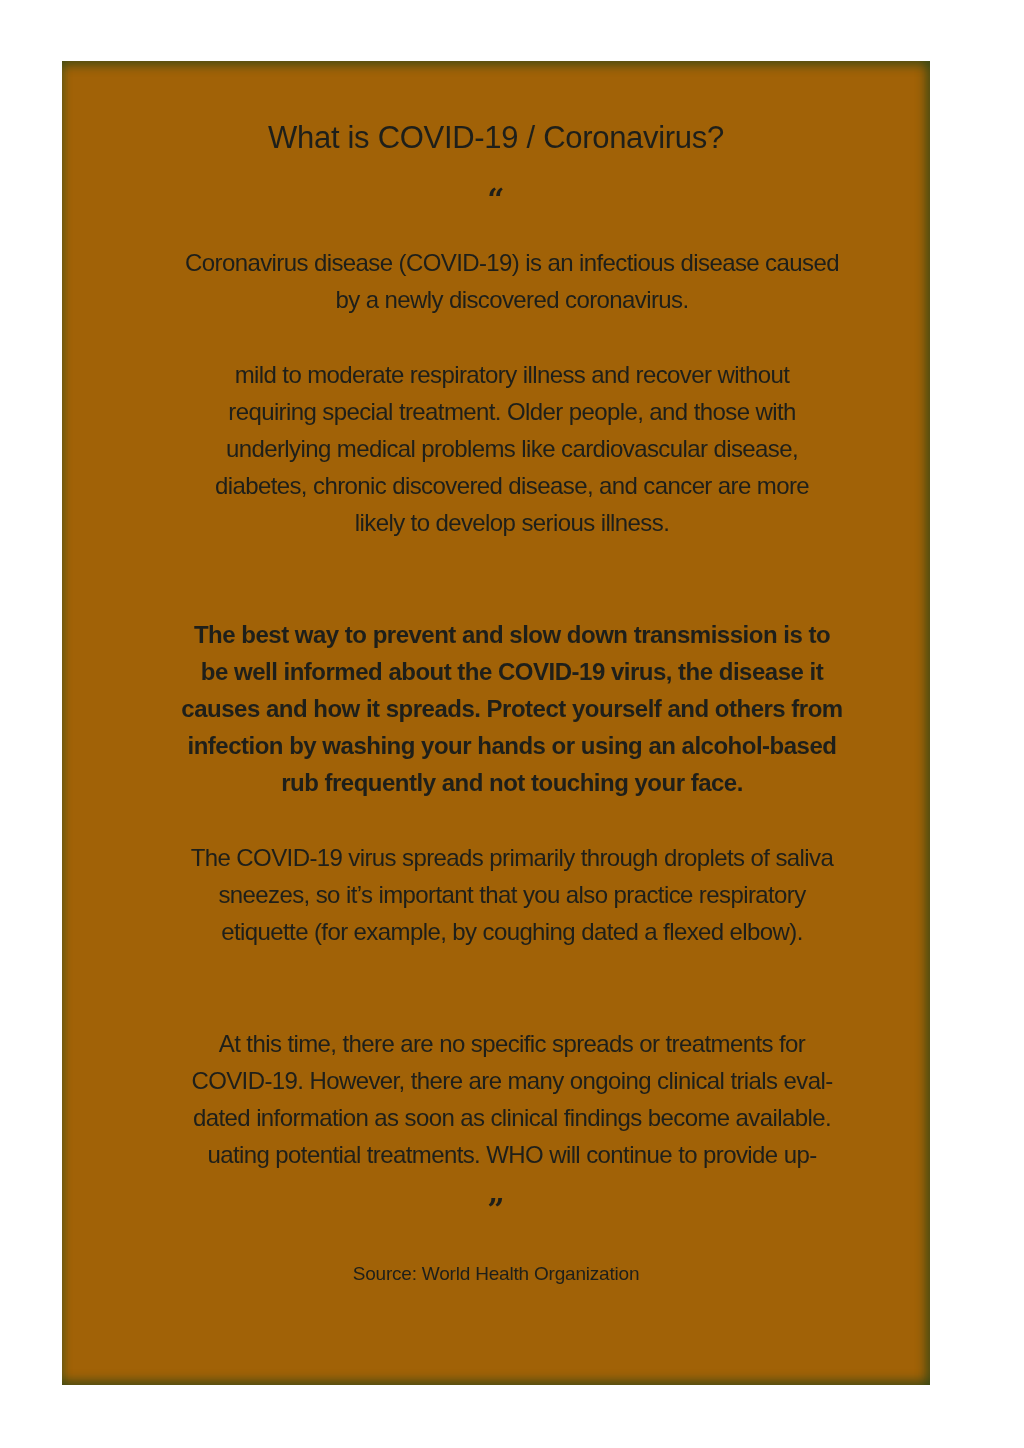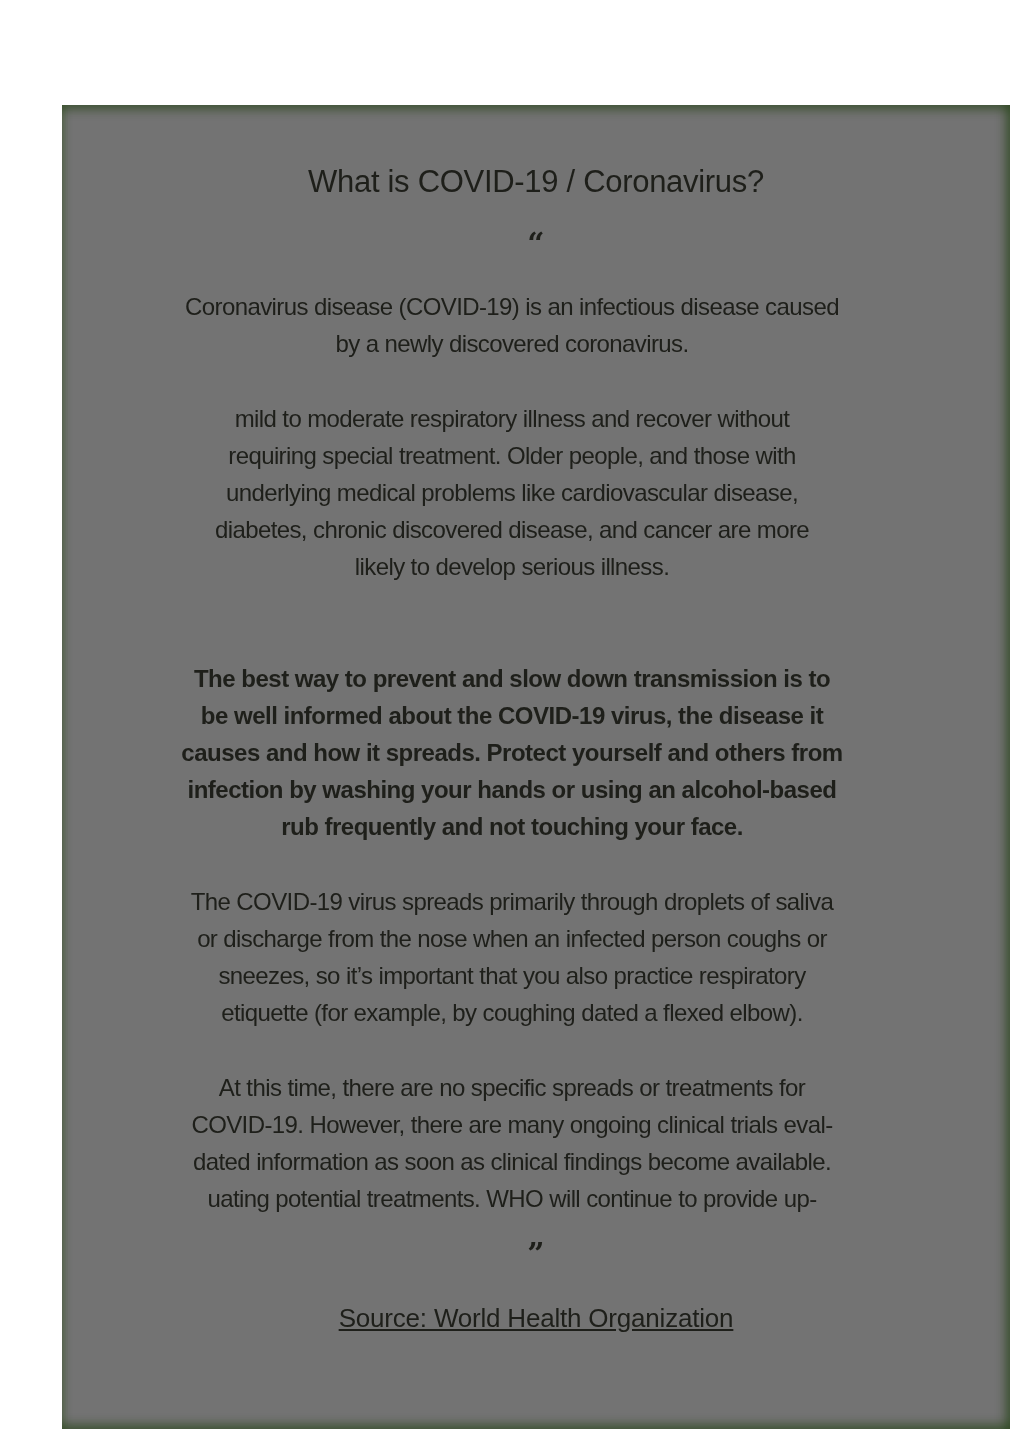--- a/index.html
+++ b/index.html
@@ -12,30 +12,29 @@
       height: 1448px;
       position: relative;
       overflow: hidden;
       font-family: "Liberation Sans", sans-serif;
       color: #1e1f1a;
     }
     .panel {
       position: absolute;
       left: 62px;
       top: 61px;
-      width: 948px;
+      width: 868px;
       height: 1324px;
-      background: #737373;
+      background: #a16207;
       box-shadow:
         inset 0 10px 8px -4px rgba(40, 70, 25, 0.55),
         inset -10px 0 8px -4px rgba(40, 70, 25, 0.55),
         inset 0 -10px 8px -4px rgba(40, 70, 25, 0.55),
         inset 8px 0 6px -4px rgba(60, 95, 40, 0.35);
       box-sizing: border-box;
-      margin-top: 44px;
     }
     .content {
       position: absolute;
       left: 0;
       top: 0;
       width: 100%;
       text-align: center;
     }
     .title {
       position: absolute;
@@ -77,25 +76,24 @@
     .p2 { top: 295px; }
     .p3 { top: 555px; }
     .p4 { top: 778px; }
     .p5 { top: 964px; }
     .line { display: block; white-space: nowrap; }
     .source {
       position: absolute;
       left: 0;
       width: 100%;
       top: 1195px;
-      font-size: 26px;
+      font-size: 19px;
       line-height: 36px;
       letter-spacing: -0.2px;
       margin: 0;
-      text-decoration: underline;
     }
   </style>
 </head>
 <body>
 
 <div class="panel">
   <div class="content">
     <h1 class="title">What is COVID-19 / Coronavirus?</h1>
 
     <div class="quote-open">“</div>
@@ -116,21 +114,20 @@
     <p class="para bold p3">
       <span class="line">The best way to prevent and slow down transmission is to</span>
       <span class="line">be well informed about the COVID-19 virus, the disease it</span>
       <span class="line">causes and how it spreads. Protect yourself and others from</span>
       <span class="line">infection by washing your hands or using an alcohol-based</span>
       <span class="line">rub frequently and not touching your face.</span>
     </p>
 
     <p class="para p4">
       <span class="line">The COVID-19 virus spreads primarily through droplets of saliva</span>
-      <span class="line">or discharge from the nose when an infected person coughs or</span>
       <span class="line">sneezes, so it’s important that you also practice respiratory</span>
       <span class="line">etiquette (for example, by coughing dated a flexed elbow).</span>
     </p>
 
     <p class="para p5">
       <span class="line">At this time, there are no specific spreads or treatments for</span>
       <span class="line">COVID-19. However, there are many ongoing clinical trials eval-</span>
       <span class="line">dated information as soon as clinical findings become available.</span>
       <span class="line">uating potential treatments. WHO will continue to provide up-</span>
     </p>

